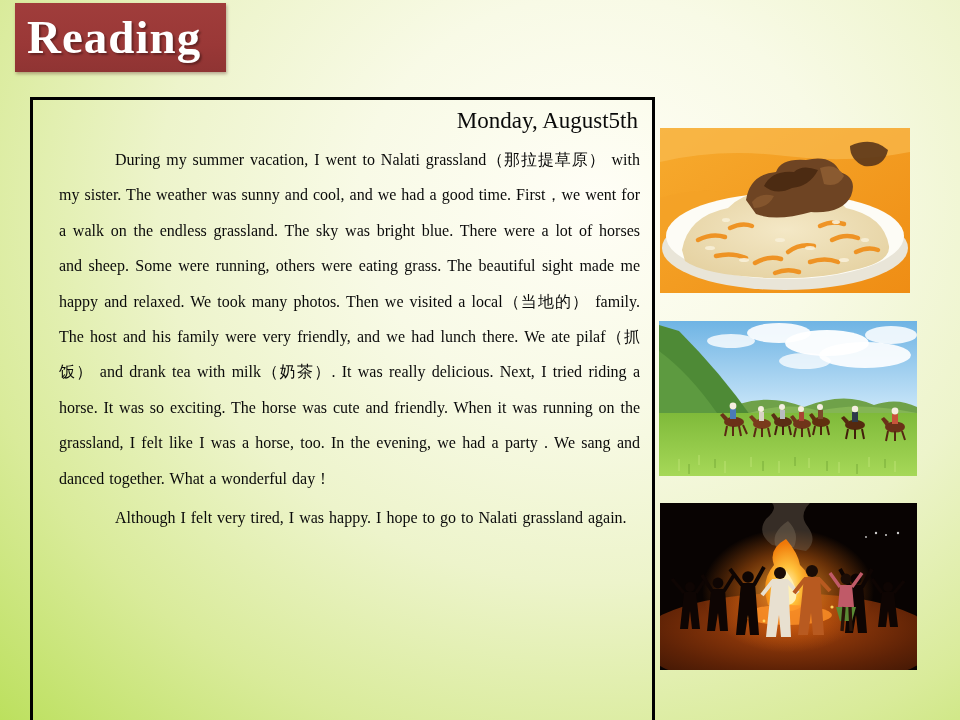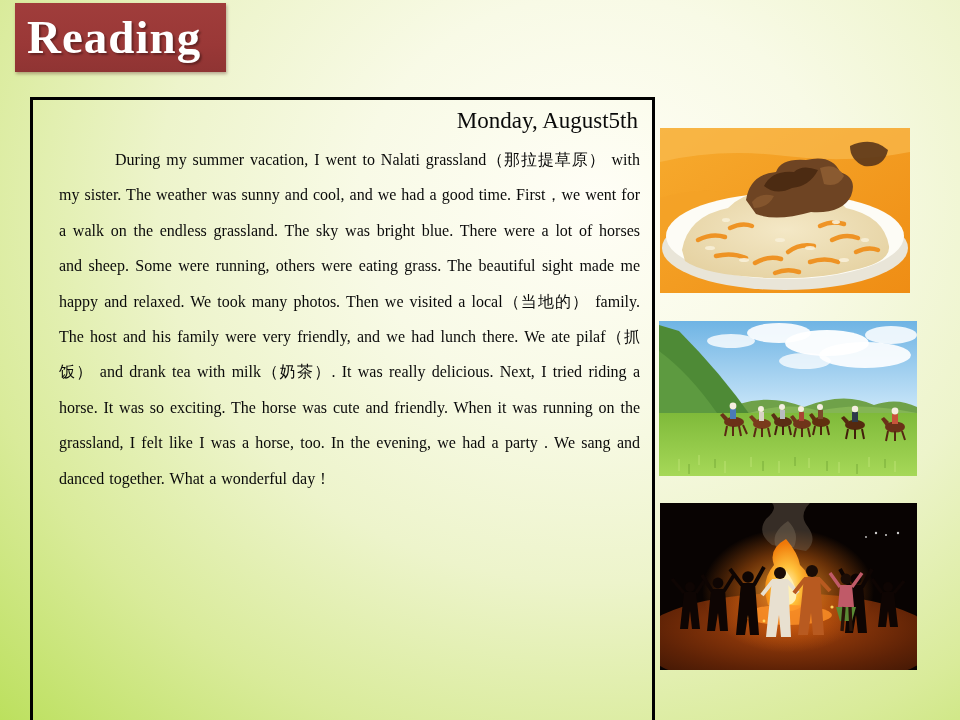--- a/index.html
+++ b/index.html
@@ -70,20 +70,21 @@
 
 <div class="slide">
 
   <div class="title-banner">
     <span class="title-text">Reading</span>
   </div>
 
   <div class="text-box">
     <div class="date-line">Monday, August5th</div>
     <p class="body-paragraph">During my summer vacation, I went to Nalati grassland（那拉提草原） with my sister. The weather was sunny and cool, and we had a good time. First，we went for a walk on the endless grassland. The sky was bright blue. There were a lot of horses and sheep. Some were running, others were eating grass. The beautiful sight made me happy and relaxed. We took many photos. Then we visited a local（当地的） family. The host and his family were very friendly, and we had lunch there. We ate pilaf（抓饭） and drank tea with milk（奶茶）. It was really delicious. Next, I tried riding a horse. It was so exciting. The horse was cute and friendly. When it was running on the grassland,  I felt like I was a horse, too. In the evening, we had a party . We sang and danced together. What a wonderful day !</p>
+    <p class="body-paragraph">Although I felt very tired, I was happy. I hope to go to  Nalati grassland again.</p>
   </div>
 
   <div class="photo photo-pilaf" aria-label="Plate of pilaf: rice with carrot strips and chunks of meat on a white plate, orange cloth background">
     <svg viewBox="0 0 250 165" preserveAspectRatio="none">
       <defs>
         <linearGradient id="cloth" x1="0" y1="0" x2="1" y2="1">
           <stop offset="0" stop-color="#f7ab2e"></stop>
           <stop offset="1" stop-color="#ef8d14"></stop>
         </linearGradient>
         <radialGradient id="riceG" cx="0.5" cy="0.45" r="0.75">

